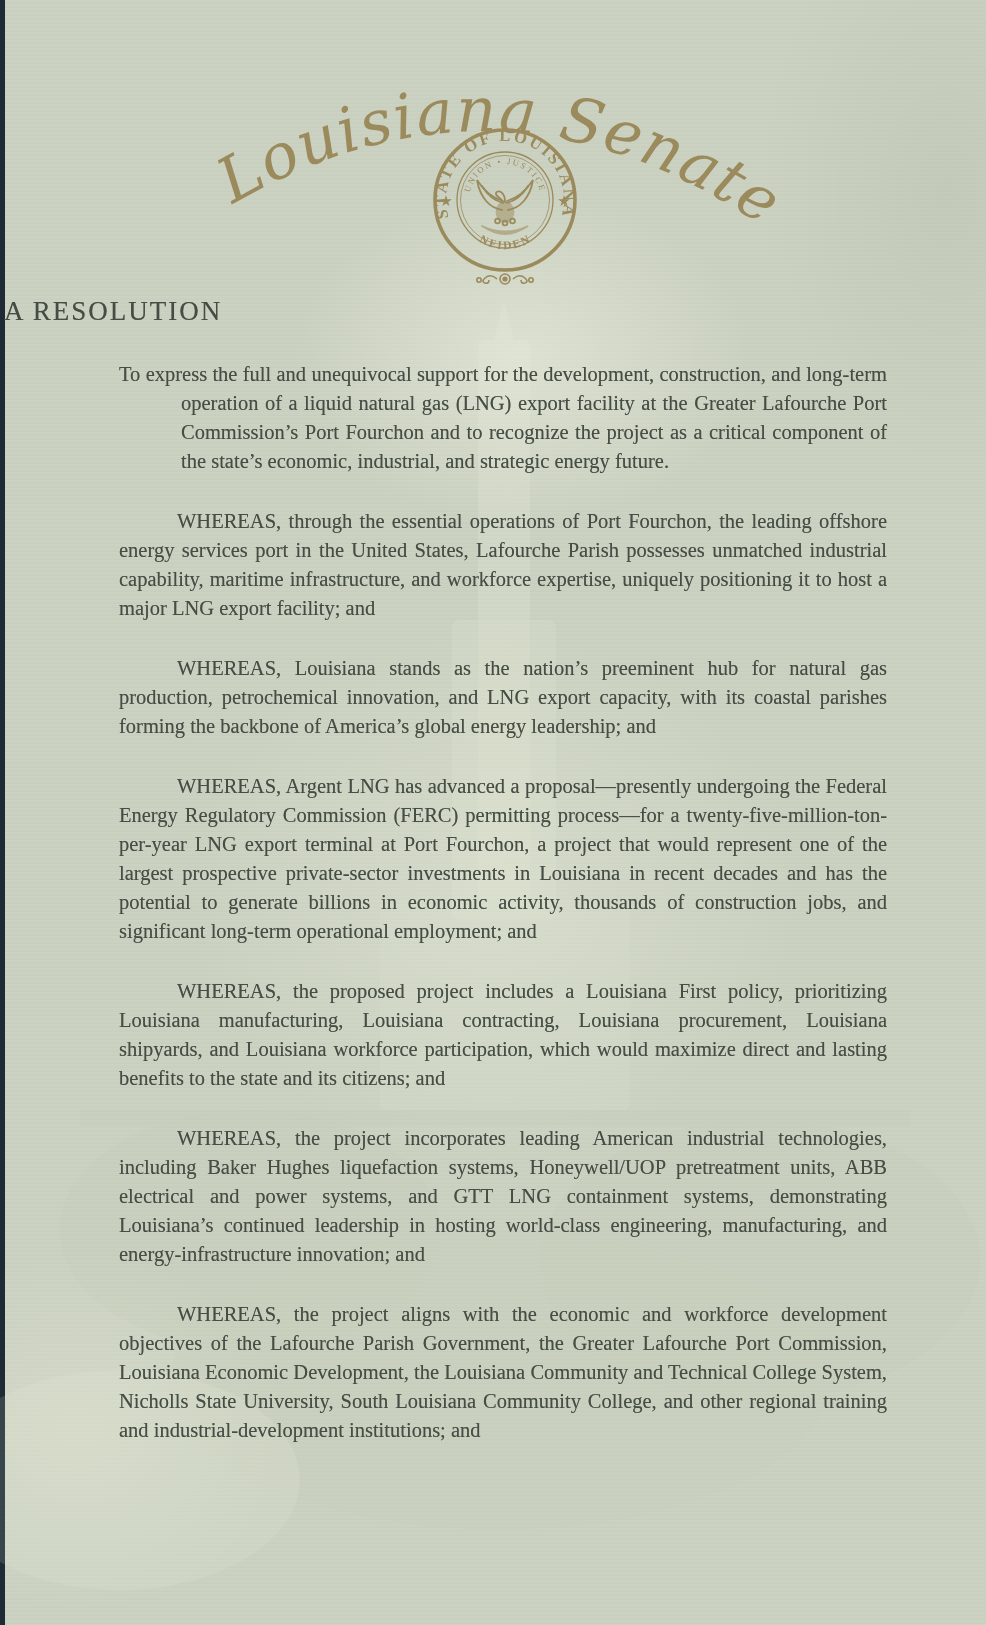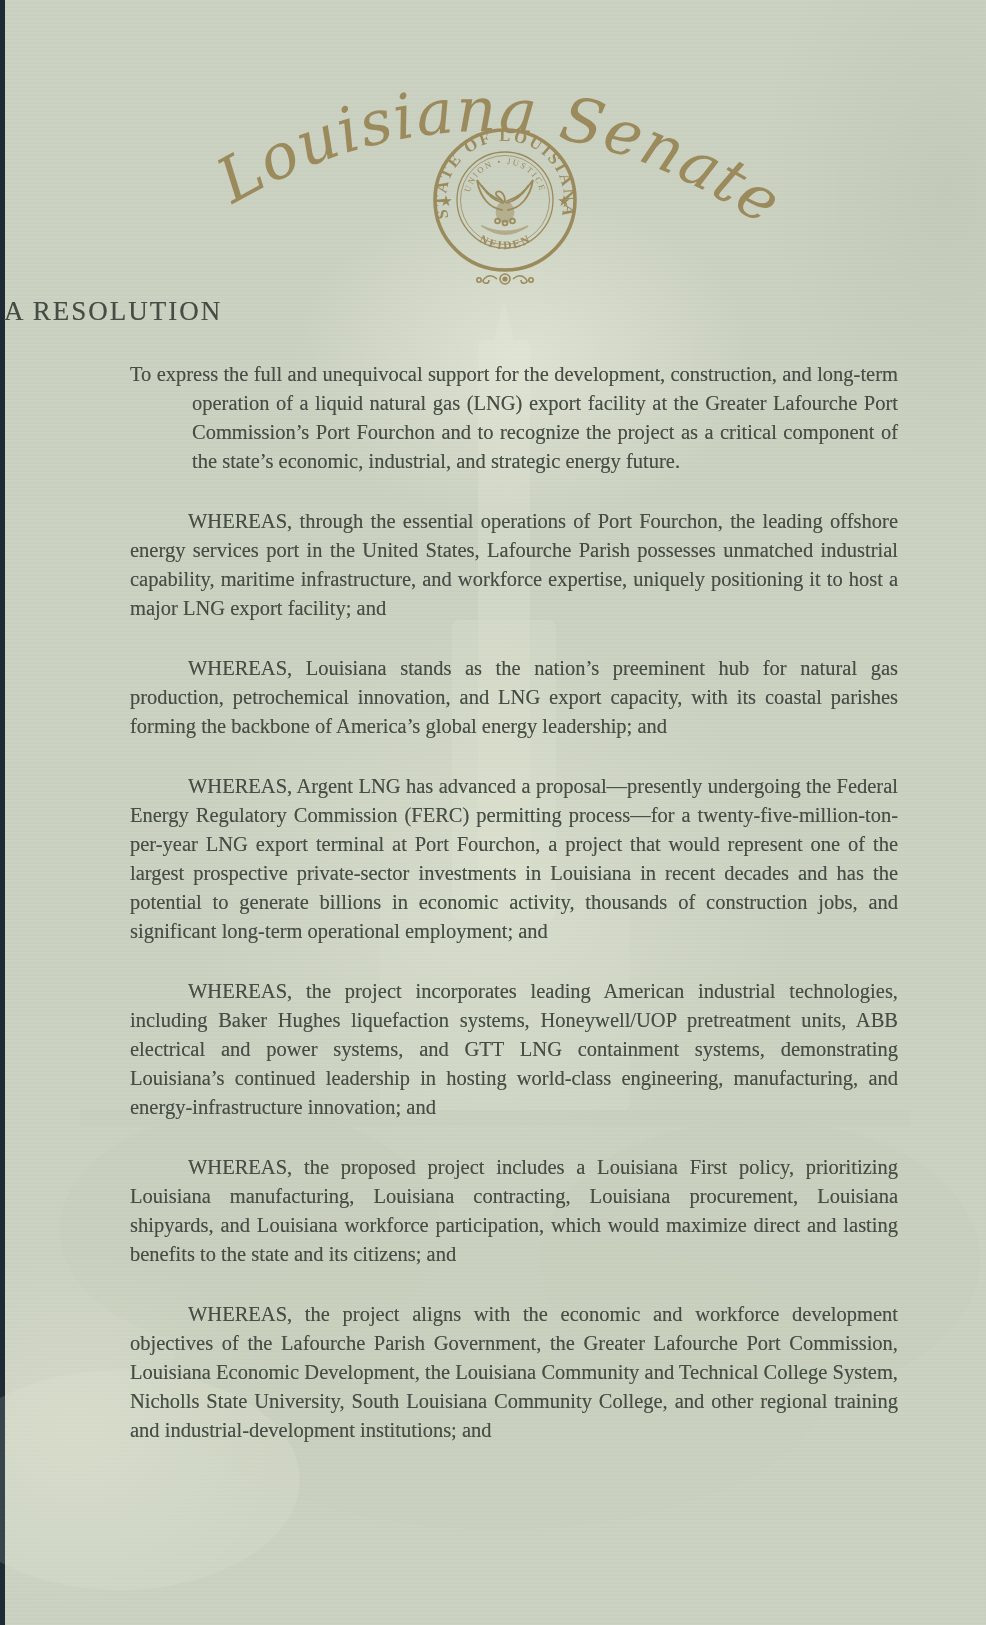--- a/index.html
+++ b/index.html
@@ -37,21 +37,21 @@
   .seal .arc-bottom{font-size:11.5px;font-weight:bold;letter-spacing:2px;}
   .seal .arc-inner{font-size:8.5px;letter-spacing:2px;}
   .seal .star{font-size:15px;}
   .title{
     position:absolute;left:0;top:292px;width:100%;margin:4px;
     text-align:left;font-size:27px;font-weight:normal;
     letter-spacing:2px;color:var(--ink);
     text-shadow:0 0 .5px rgba(69,78,69,.55);
   }
   .doc-body{
-    position:absolute;left:130px;top:360px;width:768px;
+    position:absolute;left:119px;top:360px;width:768px;
     font-size:20.5px;line-height:29px;color:var(--ink);
     text-align:justify;
     text-shadow:0 0 .5px rgba(69,78,69,.5);
   }
   .doc-body p{margin:0 0 31px 0;}
   p.preamble{padding-left:62px;text-indent:-62px;}
   p.whereas{text-indent:58px;}
 </style>
 </head>
 <body>
@@ -127,18 +127,18 @@
     </g>
   </svg>
 
   <h1 class="title">A RESOLUTION</h1>
 
   <div class="doc-body">
     <p class="preamble">To express the full and unequivocal support for the development, construction, and long-term operation of a liquid natural gas (LNG) export facility at the Greater Lafourche Port Commission’s Port Fourchon and to recognize the project as a critical component of the state’s economic, industrial, and strategic energy future.</p>
     <p class="whereas">WHEREAS, through the essential operations of Port Fourchon, the leading offshore energy services port in the United States, Lafourche Parish possesses unmatched industrial capability, maritime infrastructure, and workforce expertise, uniquely positioning it to host a major LNG export facility; and</p>
     <p class="whereas">WHEREAS, Louisiana stands as the nation’s preeminent hub for natural gas production, petrochemical innovation, and LNG export capacity, with its coastal parishes forming the backbone of America’s global energy leadership; and</p>
     <p class="whereas">WHEREAS, Argent LNG has advanced a proposal—presently undergoing the Federal Energy Regulatory Commission (FERC) permitting process—for a twenty-five-million-ton-per-year LNG export terminal at Port Fourchon, a project that would represent one of the largest prospective private-sector investments in Louisiana in recent decades and has the potential to generate billions in economic activity, thousands of construction jobs, and significant long-term operational employment; and</p>
+    <p class="whereas">WHEREAS, the proposed project includes a Louisiana First policy, prioritizing Louisiana manufacturing, Louisiana contracting, Louisiana procurement, Louisiana shipyards, and Louisiana workforce participation, which would maximize direct and lasting benefits to the state and its citizens; and</p>
     <p class="whereas">WHEREAS, the project incorporates leading American industrial technologies, including Baker Hughes liquefaction systems, Honeywell/UOP pretreatment units, ABB electrical and power systems, and GTT LNG containment systems, demonstrating Louisiana’s continued leadership in hosting world-class engineering, manufacturing, and energy-infrastructure innovation; and</p>
-    <p class="whereas">WHEREAS, the proposed project includes a Louisiana First policy, prioritizing Louisiana manufacturing, Louisiana contracting, Louisiana procurement, Louisiana shipyards, and Louisiana workforce participation, which would maximize direct and lasting benefits to the state and its citizens; and</p>
     <p class="whereas">WHEREAS, the project aligns with the economic and workforce development objectives of the Lafourche Parish Government, the Greater Lafourche Port Commission, Louisiana Economic Development, the Louisiana Community and Technical College System, Nicholls State University, South Louisiana Community College, and other regional training and industrial-development institutions; and</p>
   </div>
 
 </div>
 
 </body></html>

